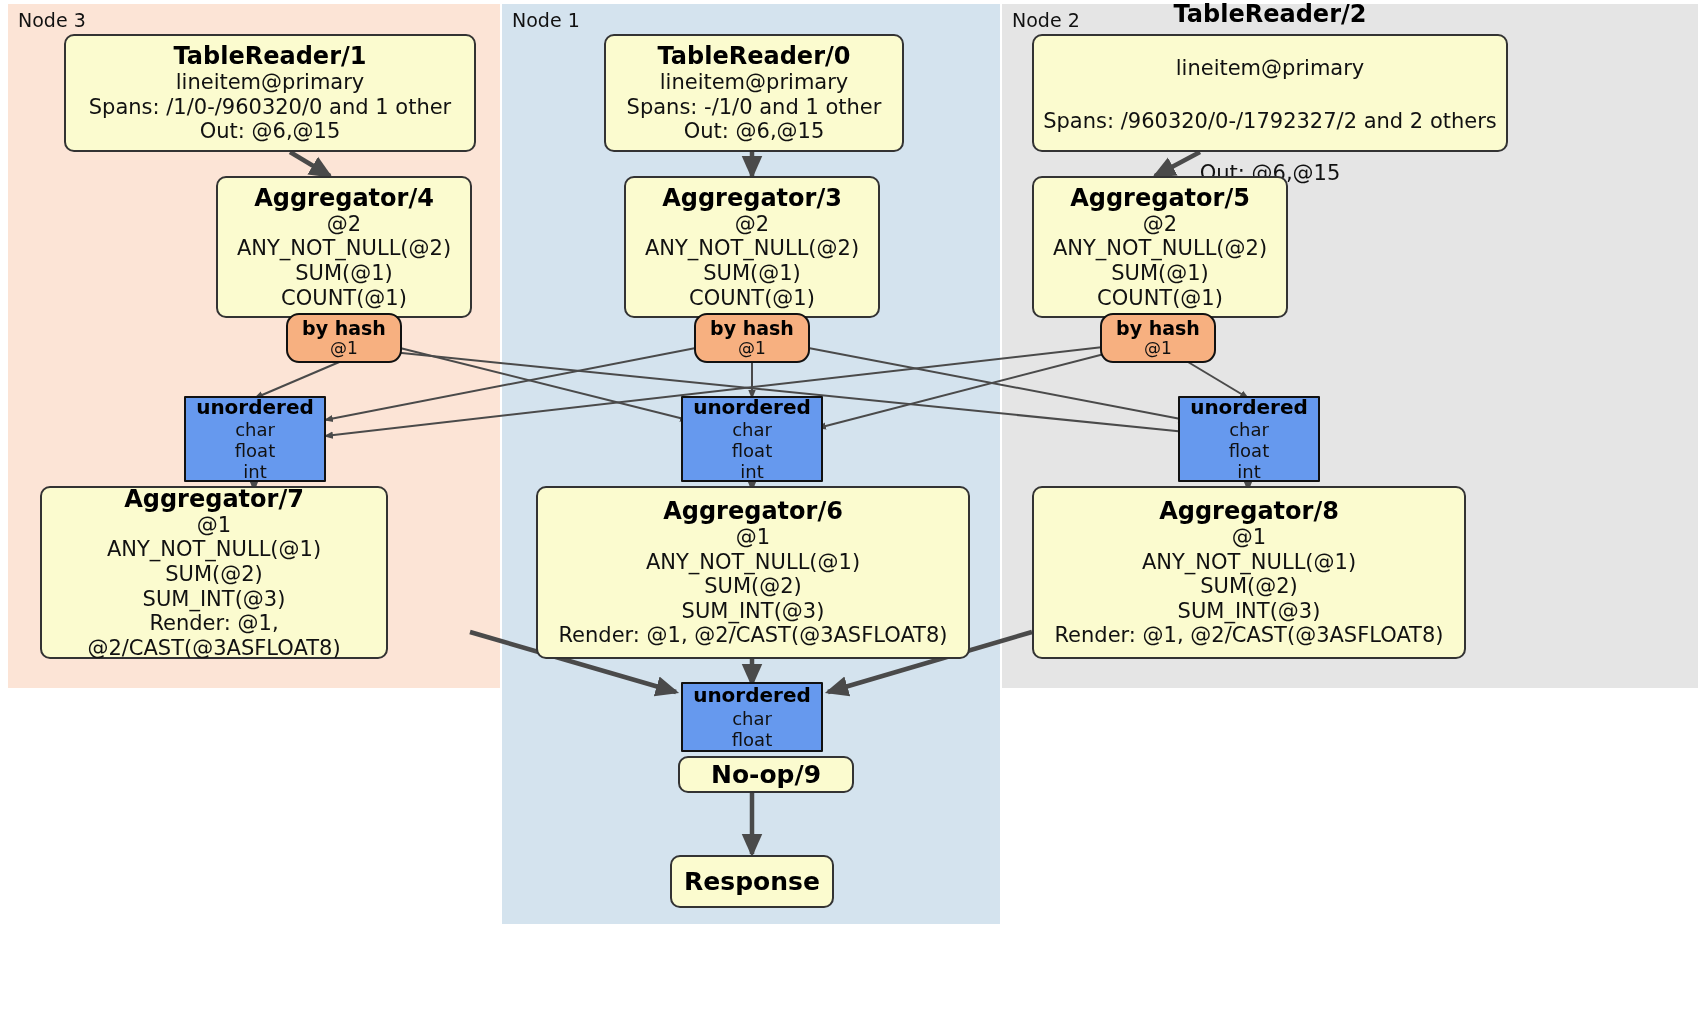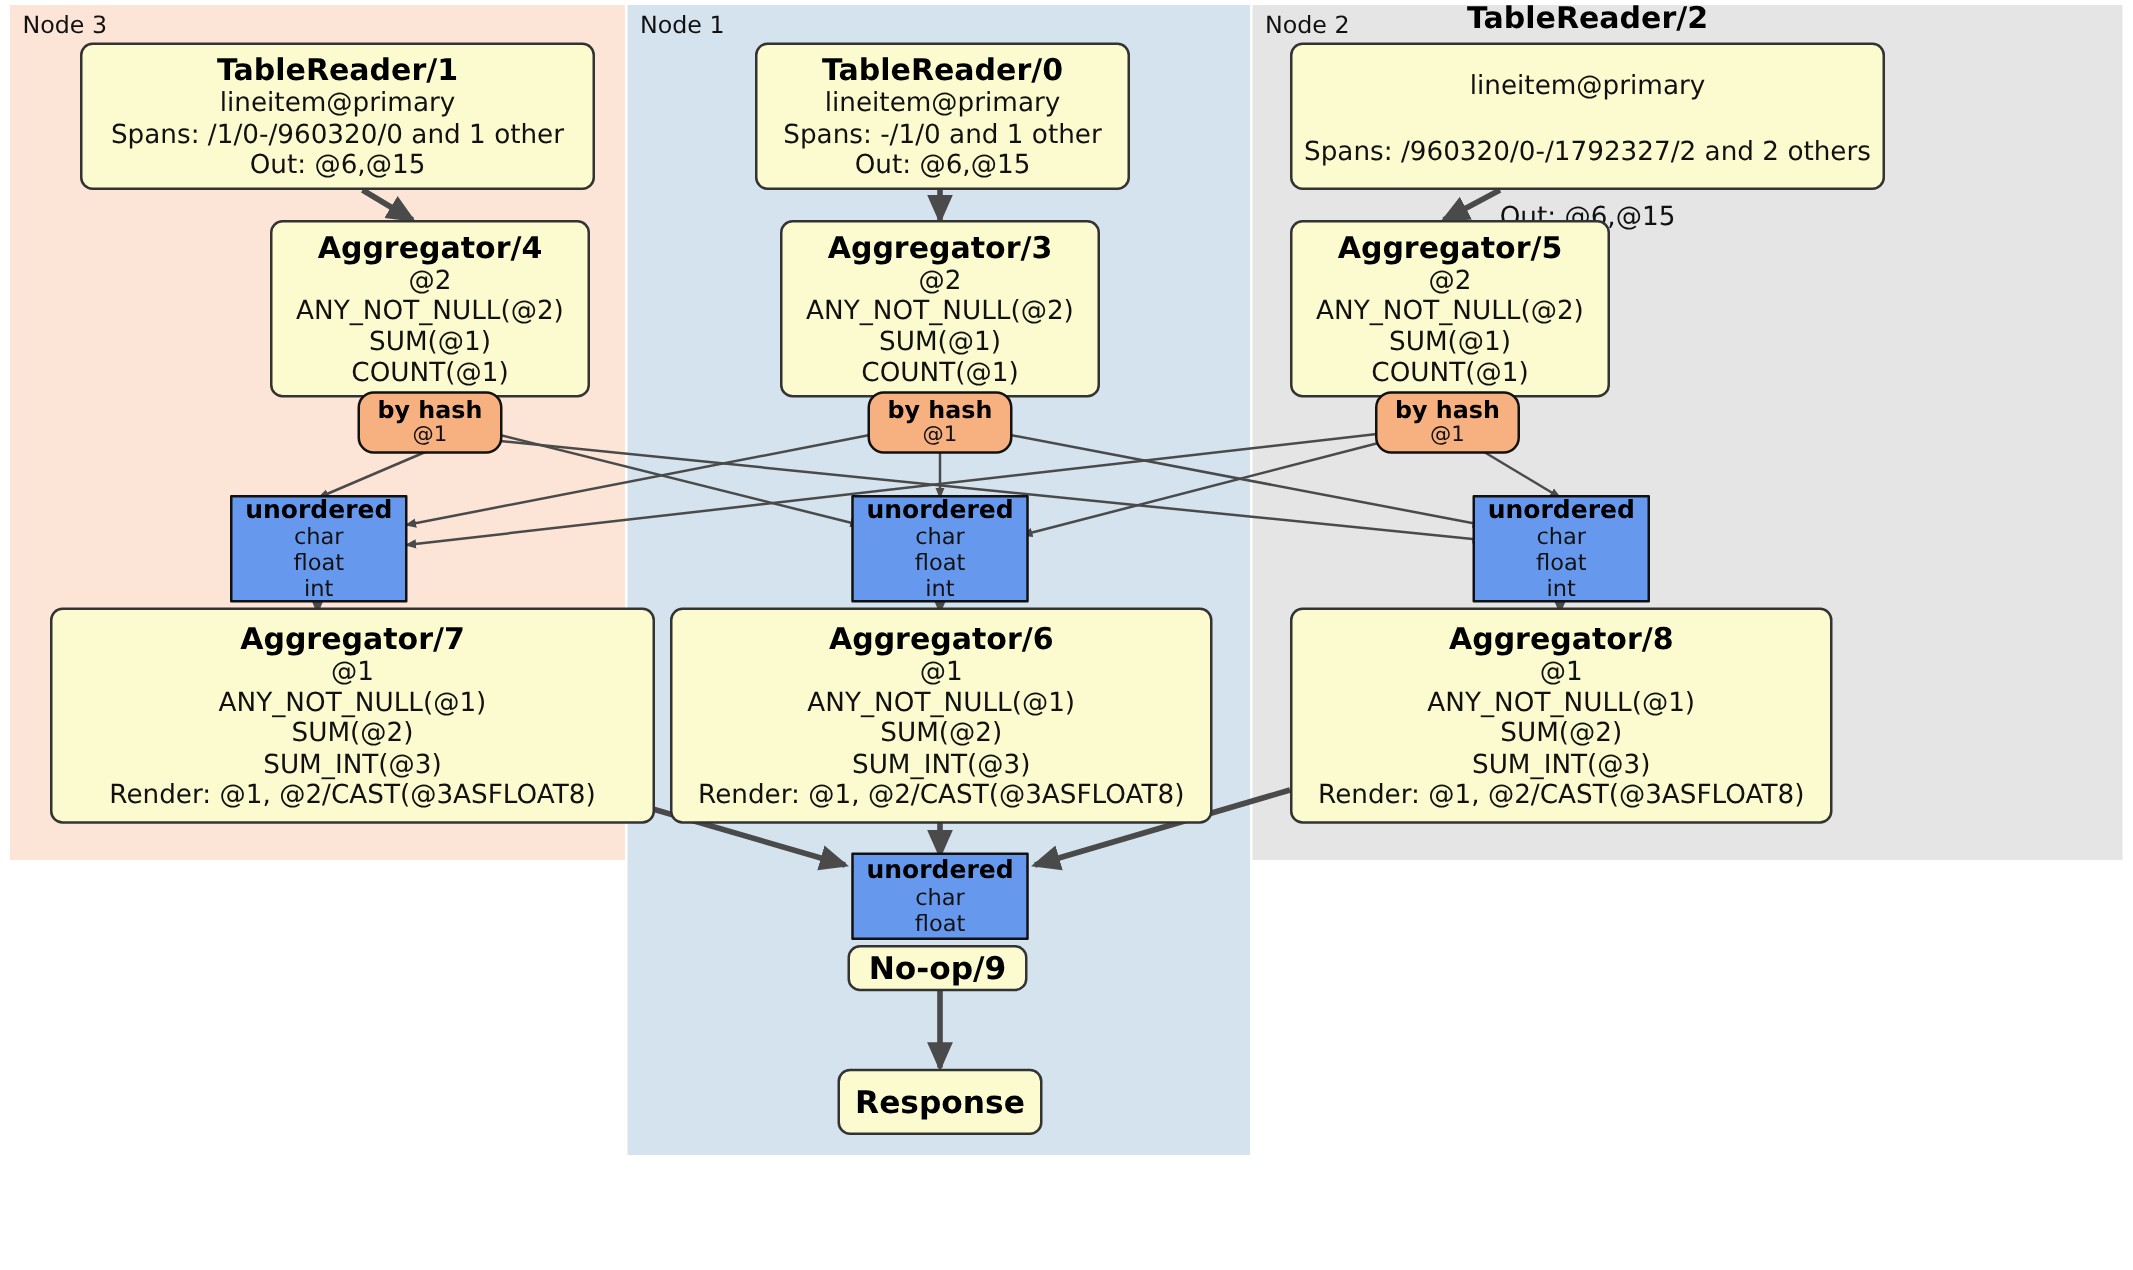--- a/index.html
+++ b/index.html
@@ -171,21 +171,21 @@
     <div class="sline">int</div>
   </div>
 
   <div class="node sync" style="left:1178px;top:396px;width:142px;height:86px;">
     <div class="stitle">unordered</div>
     <div class="sline">char</div>
     <div class="sline">float</div>
     <div class="sline">int</div>
   </div>
 
-  <div class="node proc" style="left:40px;top:486px;width:484px;height:173px;">
+  <div class="node proc" style="left:40px;top:486px;width:348px;height:173px;">
     <div class="title">Aggregator/7</div>
     <div class="line">@1</div>
     <div class="line">ANY_NOT_NULL(@1)</div>
     <div class="line">SUM(@2)</div>
     <div class="line">SUM_INT(@3)</div>
     <div class="line">Render: @1, @2/CAST(@3ASFLOAT8)</div>
   </div>
 
   <div class="node proc" style="left:536px;top:486px;width:434px;height:173px;">
     <div class="title">Aggregator/6</div>
@@ -204,21 +204,21 @@
     <div class="line">SUM_INT(@3)</div>
     <div class="line">Render: @1, @2/CAST(@3ASFLOAT8)</div>
   </div>
 
   <div class="node sync" style="left:681px;top:682px;width:142px;height:70px;">
     <div class="stitle">unordered</div>
     <div class="sline">char</div>
     <div class="sline">float</div>
   </div>
 
-  <div class="node proc" style="left:678px;top:756px;width:144px;height:37px;">
+  <div class="node proc" style="left:678px;top:756px;width:176px;height:37px;">
     <div class="small-title">No-op/9</div>
   </div>
 
   <div class="node proc" style="left:670px;top:855px;width:164px;height:53px;">
     <div class="small-title">Response</div>
   </div>
 
 </div>
 
 </body></html>

